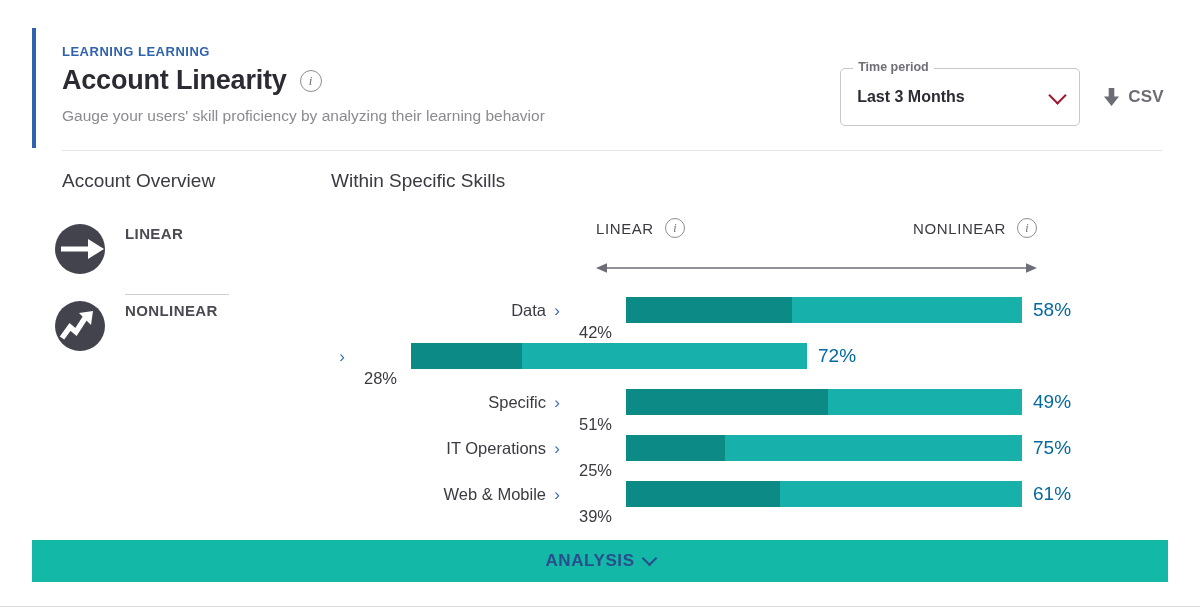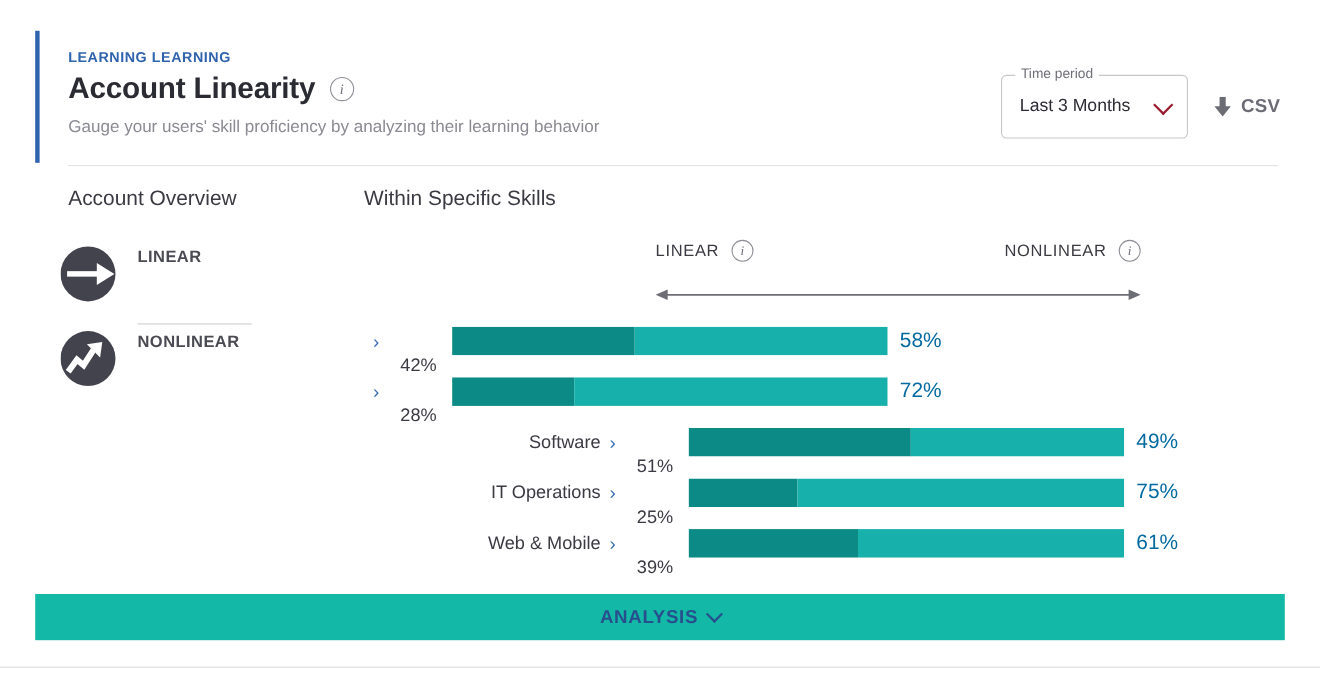--- a/index.html
+++ b/index.html
@@ -76,22 +76,23 @@
   
   .top-controls {
     position: absolute;
     right: 36px; top: 68px;
     display: flex;
     align-items: center;
     gap: 24px;
   }
   .select-wrap {
     position: relative;
-    width: 170px;
+    width: 240px;
     height: 58px;
+    font-weight: bold;
   }
   .select-box {
     position: absolute;
     inset: 0;
     border: 1px solid #c7c7cc;
     border-radius: 5px;
     background: transparent;
     display: flex;
     align-items: center;
     padding: 0 16px;
@@ -382,39 +383,40 @@
     <div class="axis-arrow">
       <svg width="441" height="14" viewBox="0 0 441 14">
         <line x1="8" y1="7" x2="433" y2="7" stroke="#6d6d75" stroke-width="1.6"></line>
         <polygon points="0,7 11,2.2 11,11.8" fill="#6d6d75"></polygon>
         <polygon points="441,7 430,2.2 430,11.8" fill="#6d6d75"></polygon>
       </svg>
     </div>
 
     <div class="rows" id="chart-rows">
         <div class="row">
+          <div class="row-label">Data</div>
           <div class="row-chev">›</div>
           <div class="row-left-pct">42%</div>
           <div class="bar">
             <div class="seg-left" style="width: 42%; background: rgb(12, 138, 134);"></div>
             <div class="seg-right" style="width: 58%; background: rgb(24, 176, 171);"></div>
           </div>
           <div class="row-right-pct">58%</div>
         </div>
         <div class="row">
           <div class="row-chev">›</div>
           <div class="row-left-pct">28%</div>
           <div class="bar">
             <div class="seg-left" style="width: 28%; background: rgb(12, 138, 134);"></div>
             <div class="seg-right" style="width: 72%; background: rgb(24, 176, 171);"></div>
           </div>
           <div class="row-right-pct">72%</div>
         </div>
         <div class="row">
-          <div class="row-label">Software</div>
+          <div class="row-label">Specific</div>
           <div class="row-chev">›</div>
           <div class="row-left-pct">51%</div>
           <div class="bar">
             <div class="seg-left" style="width: 51%; background: rgb(12, 138, 134);"></div>
             <div class="seg-right" style="width: 49%; background: rgb(24, 176, 171);"></div>
           </div>
           <div class="row-right-pct">49%</div>
         </div>
         <div class="row">
           <div class="row-label">IT Operations</div>

